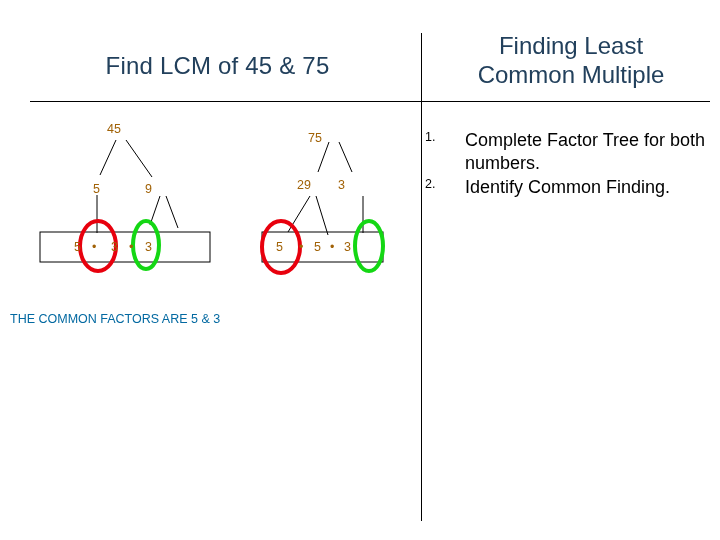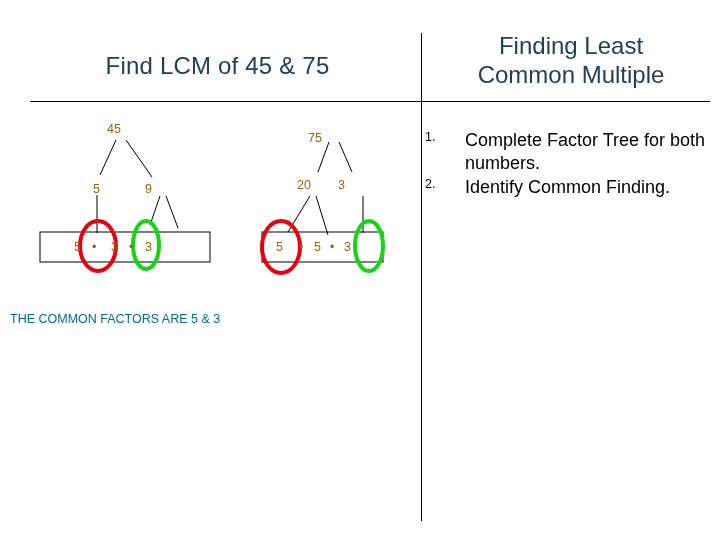--- a/index.html
+++ b/index.html
@@ -178,21 +178,21 @@
   <div class="node-label" style="left:93px; top:182px;">5</div>
   <div class="node-label" style="left:145px; top:182px;">9</div>
 
   <div class="node-label" style="left:74px; top:240px;">5</div>
   <div class="node-label" style="left:92px; top:240px;">•</div>
   <div class="node-label" style="left:111px; top:240px;">3</div>
   <div class="node-label" style="left:129px; top:240px;">•</div>
   <div class="node-label" style="left:145px; top:240px;">3</div>
 
   <div class="node-label" style="left:308px; top:125px;margin-top:6px;">75</div>
-  <div class="node-label" style="left:297px; top:178px;">20</div>
+  <div class="node-label" style="left:297px; top:178px;">29</div>
   <div class="node-label" style="left:338px; top:178px;">3</div>
 
   <div class="node-label" style="left:276px; top:240px;">5</div>
   <div class="node-label" style="left:299px; top:240px;">•</div>
   <div class="node-label" style="left:314px; top:240px;">5</div>
   <div class="node-label" style="left:330px; top:240px;">•</div>
   <div class="node-label" style="left:344px; top:240px;">3</div>
 
   <div class="common-note">THE COMMON FACTORS ARE 5 &amp; 3</div>
 

